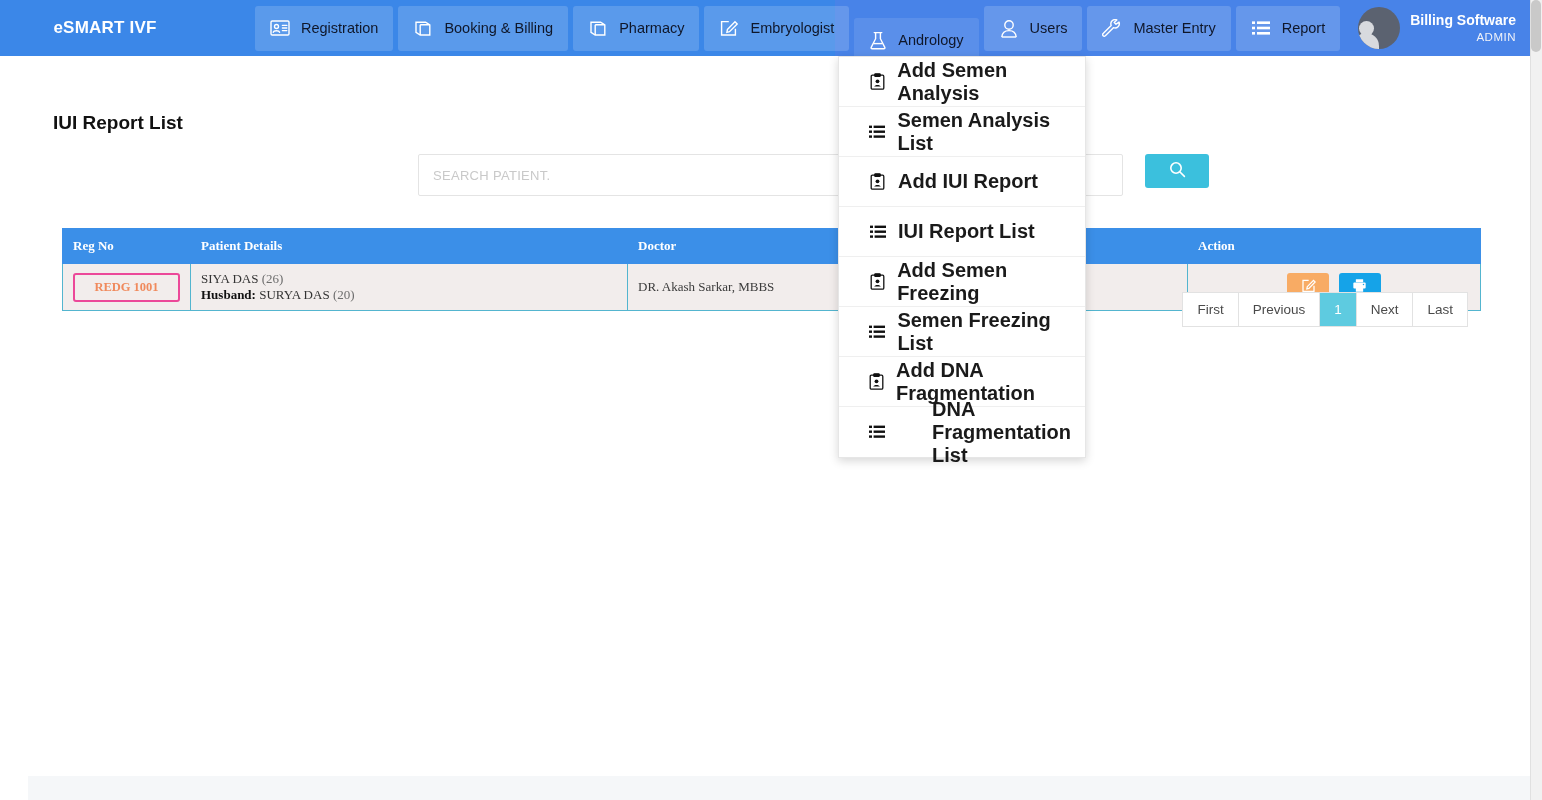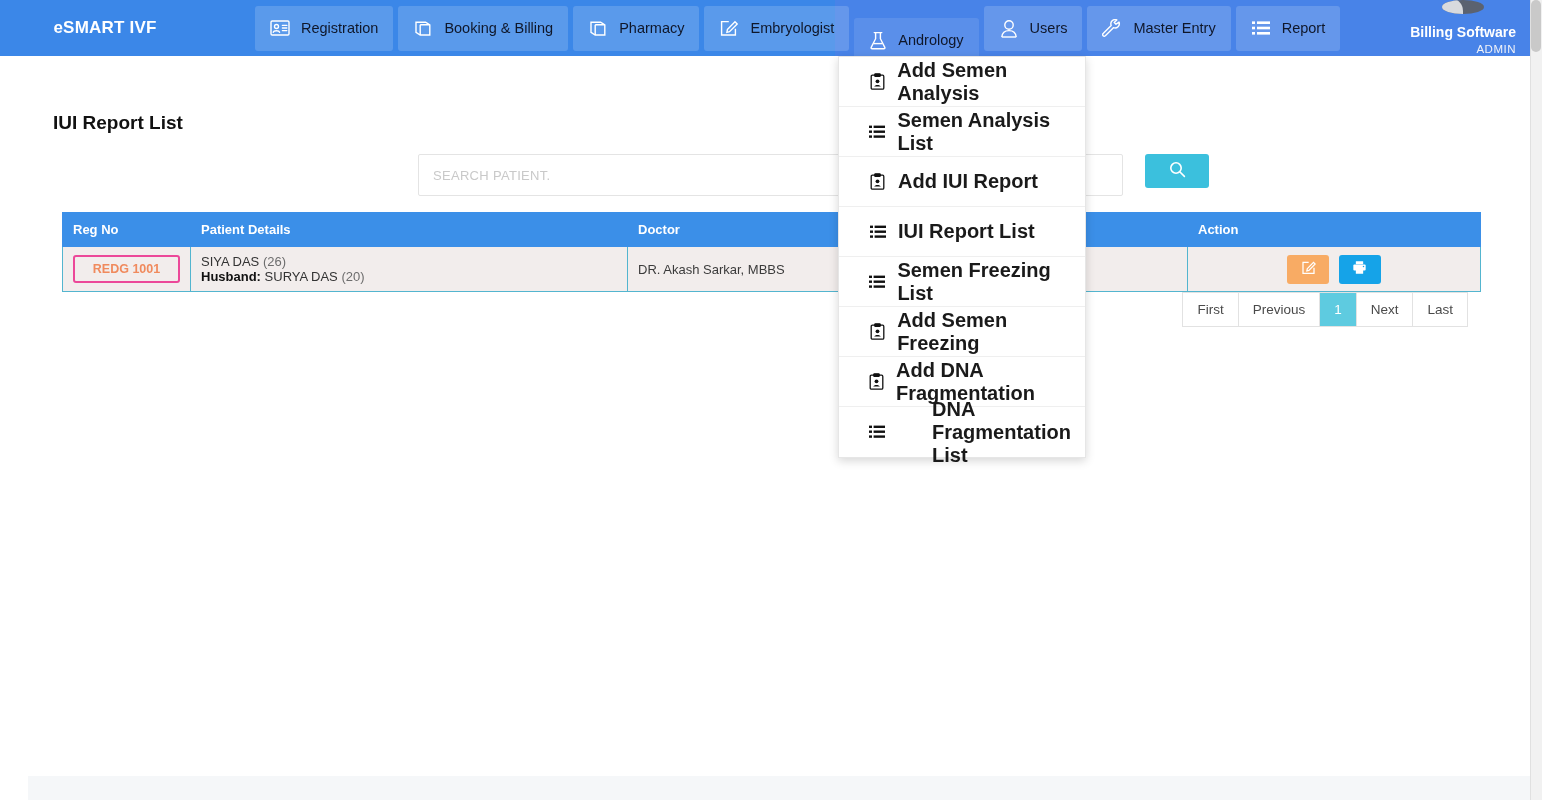--- a/index.html
+++ b/index.html
@@ -43,21 +43,20 @@
     white-space: nowrap;
   }
   .nav-item.active { background: rgba(255,255,255,0.10); margin-top: 24px; }
   .nav-item .ic { display: flex; align-items: center; }
   .nav-item .ic svg { display:block; }
 
   .user-box {
     position: absolute; right: 14px; top: 0;
     height: 56px; display: flex; align-items: center; gap: 10px;
     z-index: 3;
-    flex-direction: column;
   }
   .avatar {
     width: 42px; height: 42px; border-radius: 50%;
     background: #5b6270;
     display: flex; align-items: flex-end; justify-content: center;
     overflow: hidden;
   }
   .avatar .head {
     width: 15px; height: 15px; border-radius: 50%;
     background: #d8dade; position: relative; top: -13px;
@@ -111,21 +110,21 @@
   }
   .search-input::placeholder { color: #c9c9c9; letter-spacing: .3px; }
   .search-btn {
     width: 64px; height: 34px;
     background: #3bc0dd; border: none; border-radius: 3px;
     display: flex; align-items: center; justify-content: center;
     cursor: pointer;
   }
 
   
-  .table-wrap { position: absolute; top: 156px; left: 62px; width: 1418px; }
+  .table-wrap { position: absolute; top: 172px; left: 62px; width: 1418px; font-family: Liberation Serif, serif; }
   table.grid { width: 100%; border-collapse: collapse; table-layout: fixed; }
   table.grid th {
     background: #3b8fe8;
     color: #ffffff;
     font-size: 13px; font-weight: bold;
     text-align: left;
     padding: 9px 10px;
     border: 1px solid #3b8fe8;
     height: 34px;
   }
@@ -368,42 +367,42 @@
           <rect x="4.6" y="5.5" width="11.4" height="2.4"></rect>
         <rect x="0" y="10.4" width="3" height="2.4"></rect>
           <rect x="4.6" y="10.4" width="11.4" height="2.4"></rect>
       </svg>
     </span>
     <span>IUI Report List</span>
   </div>
 
   <div class="dd-item">
     <span class="dd-ic">
+      <svg width="15" height="17" viewBox="0 0 15 17" fill="none" stroke="#111" stroke-width="1.3">
+        <rect x="1.2" y="2.2" width="12.6" height="14" rx="1.2"></rect>
+        <rect x="4.8" y="0.8" width="5.4" height="2.6" rx="0.6" fill="#111"></rect>
+        <circle cx="7.5" cy="8.3" r="1.9" fill="#111" stroke="none"></circle>
+        <path d="M4.2 13.6c.6-2.3 5.9-2.3 6.6 0z" fill="#111" stroke="none"></path>
+      </svg>
+    </span>
+    <span>Add Semen Freezing</span>
+  </div>
+
+  <div class="dd-item">
+    <span class="dd-ic">
       <svg width="16" height="14" viewBox="0 0 16 14" fill="#111">
         <rect x="0" y="0.6" width="3" height="2.4"></rect>
           <rect x="4.6" y="0.6" width="11.4" height="2.4"></rect>
         <rect x="0" y="5.5" width="3" height="2.4"></rect>
           <rect x="4.6" y="5.5" width="11.4" height="2.4"></rect>
         <rect x="0" y="10.4" width="3" height="2.4"></rect>
           <rect x="4.6" y="10.4" width="11.4" height="2.4"></rect>
       </svg>
     </span>
     <span>Semen Freezing List</span>
-  </div>
-
-  <div class="dd-item">
-    <span class="dd-ic">
-      <svg width="15" height="17" viewBox="0 0 15 17" fill="none" stroke="#111" stroke-width="1.3">
-        <rect x="1.2" y="2.2" width="12.6" height="14" rx="1.2"></rect>
-        <rect x="4.8" y="0.8" width="5.4" height="2.6" rx="0.6" fill="#111"></rect>
-        <circle cx="7.5" cy="8.3" r="1.9" fill="#111" stroke="none"></circle>
-        <path d="M4.2 13.6c.6-2.3 5.9-2.3 6.6 0z" fill="#111" stroke="none"></path>
-      </svg>
-    </span>
-    <span>Add Semen Freezing</span>
   </div>
 
   <div class="dd-item">
     <span class="dd-ic">
       <svg width="15" height="17" viewBox="0 0 15 17" fill="none" stroke="#111" stroke-width="1.3">
         <rect x="1.2" y="2.2" width="12.6" height="14" rx="1.2"></rect>
         <rect x="4.8" y="0.8" width="5.4" height="2.6" rx="0.6" fill="#111"></rect>
         <circle cx="7.5" cy="8.3" r="1.9" fill="#111" stroke="none"></circle>
         <path d="M4.2 13.6c.6-2.3 5.9-2.3 6.6 0z" fill="#111" stroke="none"></path>
       </svg>

